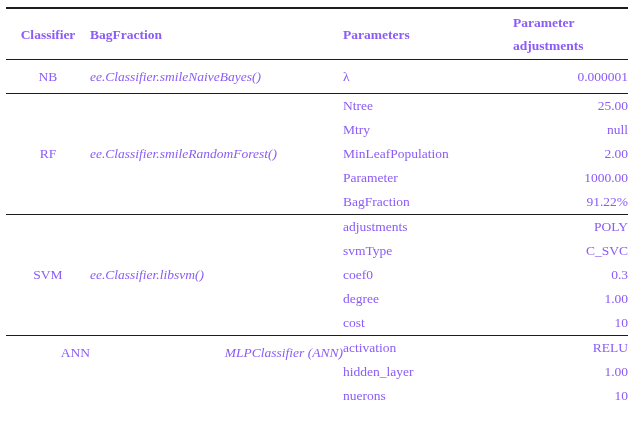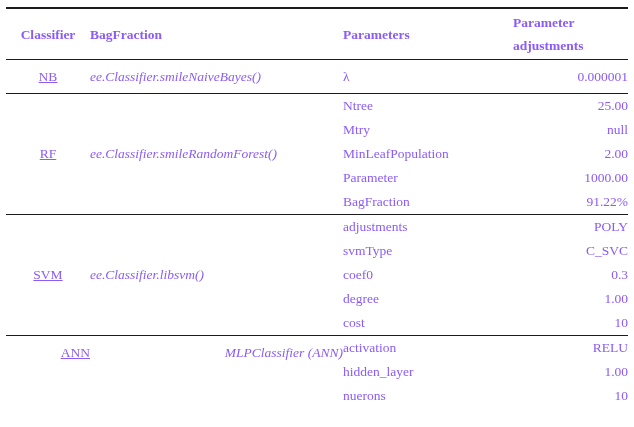--- a/index.html
+++ b/index.html
@@ -49,21 +49,20 @@
     padding: 0;
     vertical-align: middle;
     height: 24px;
     line-height: 24px;
   }
   tbody.single td { height: 33px; }
 
   td.abbr {
     text-align: center;
     vertical-align: middle;
-    text-decoration: underline;
   }
   td.code {
     font-style: italic;
     vertical-align: middle;
     margin-left: 44px;
   }
   tbody.align-top td.abbr,
   tbody.align-top td.code {
     vertical-align: top;
     padding-top: 5px;

